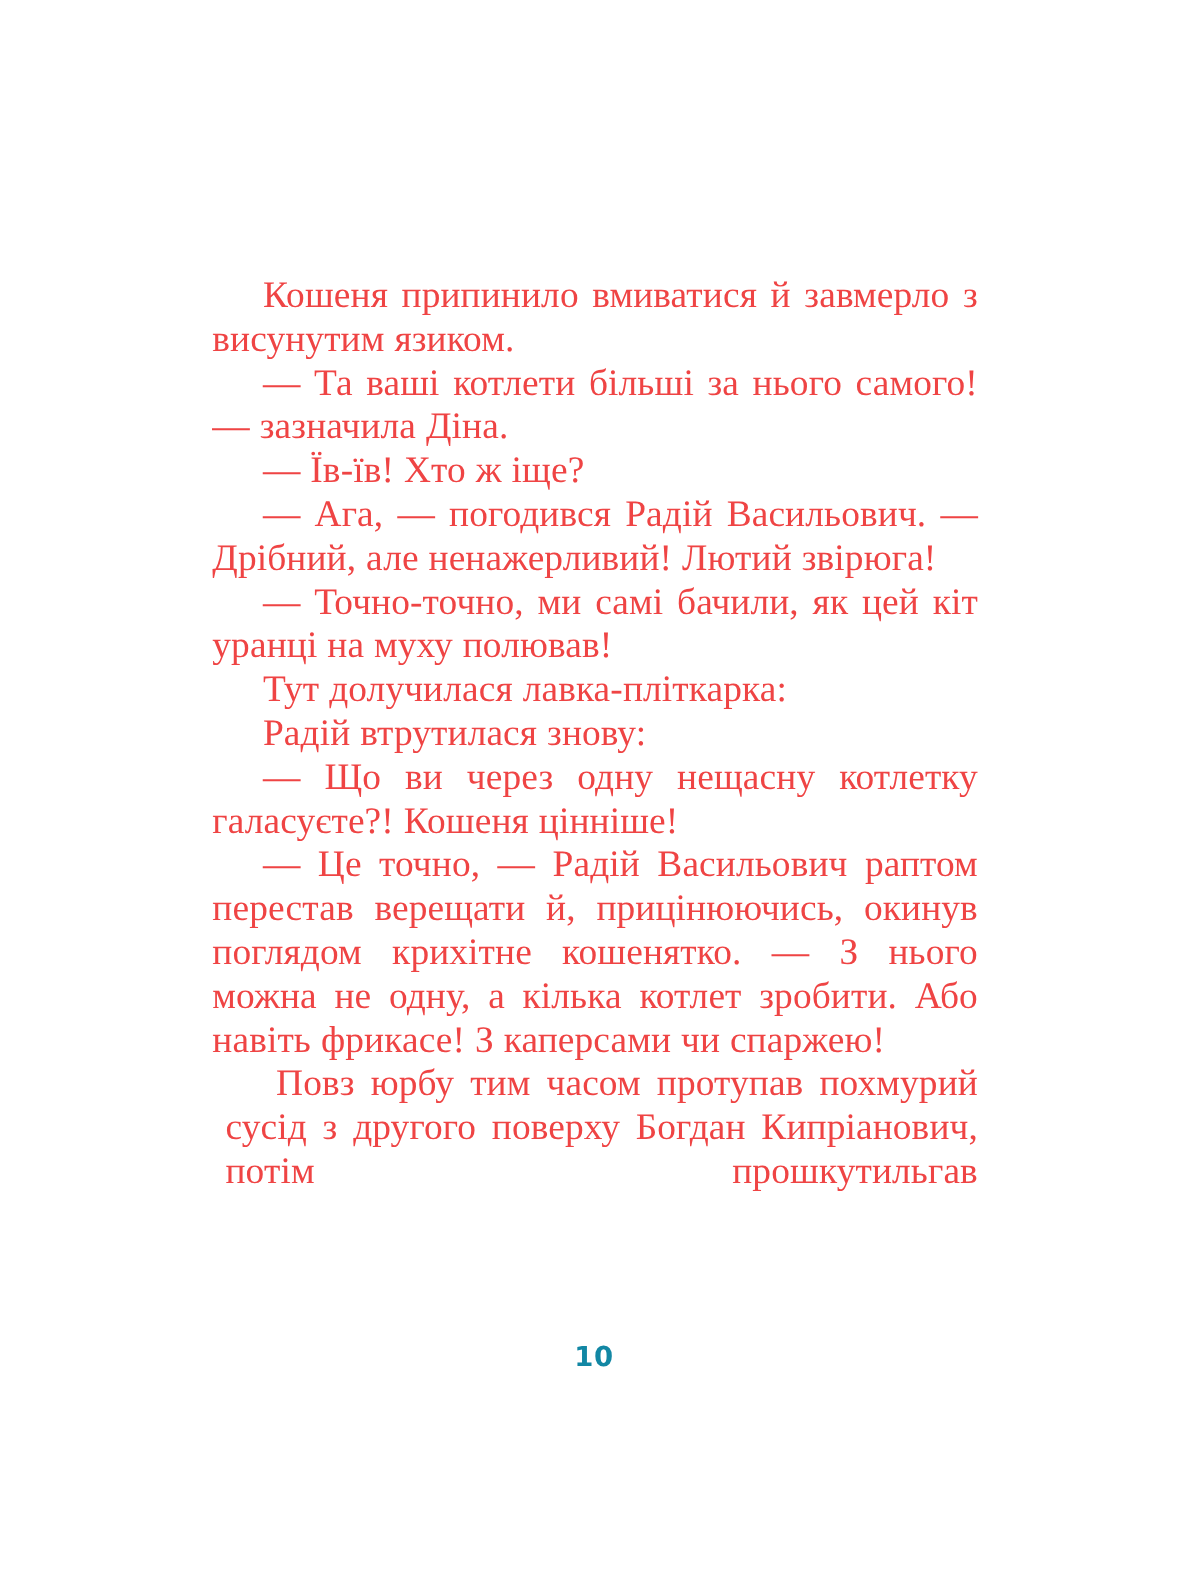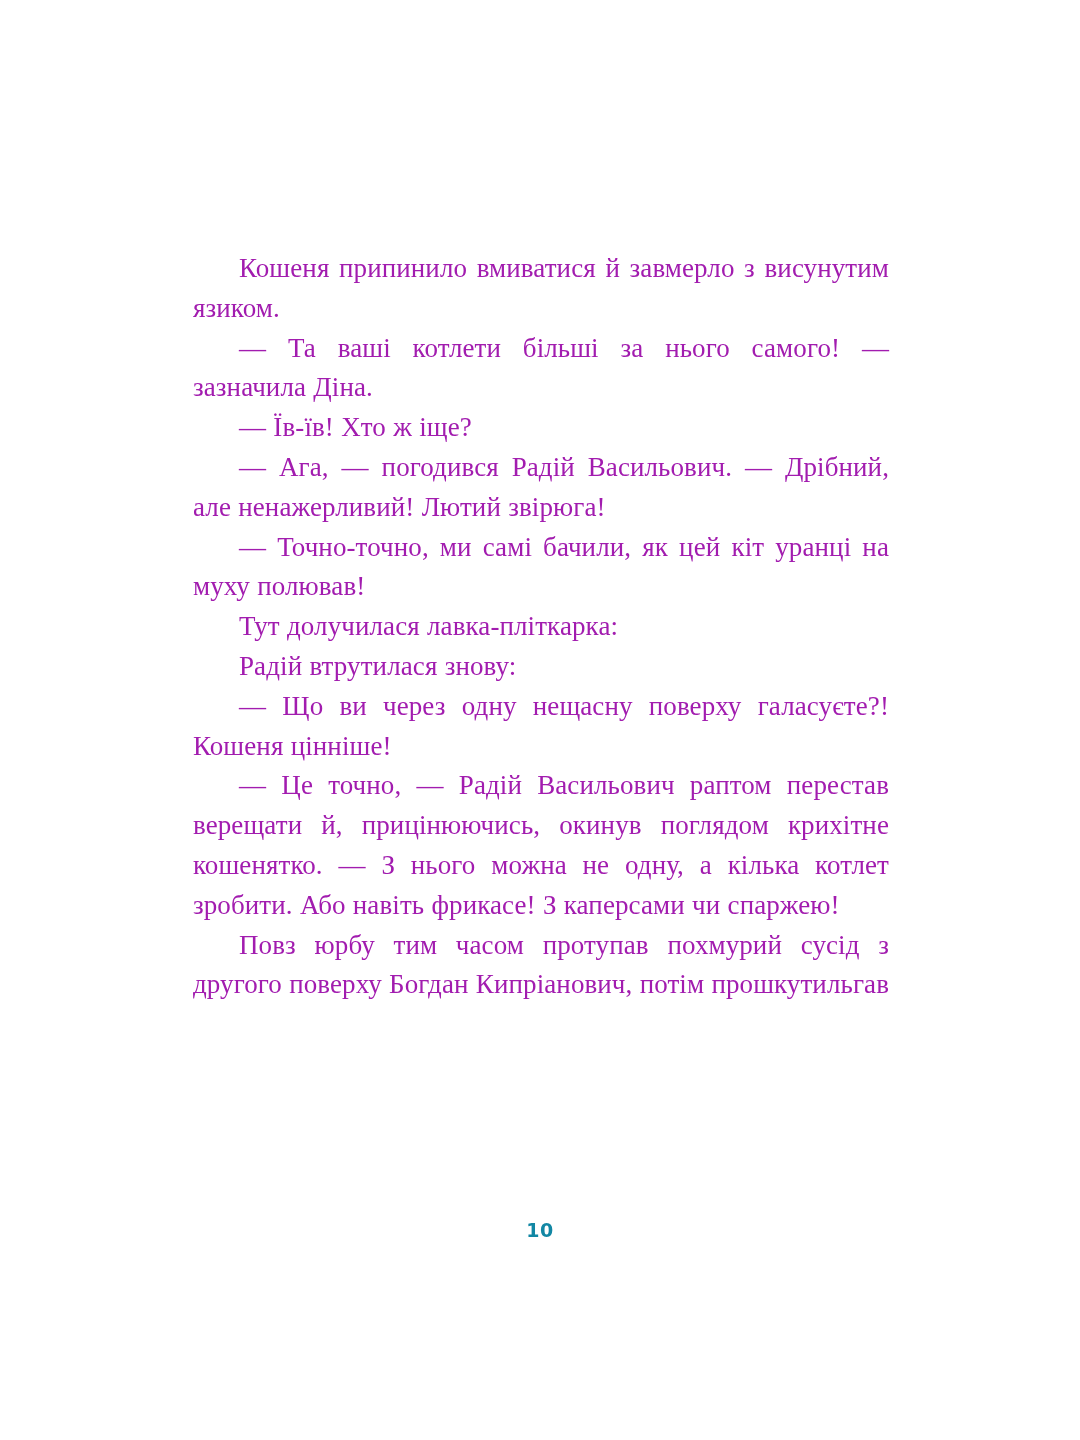--- a/index.html
+++ b/index.html
@@ -28,60 +28,61 @@
     left: 193px;
     top: 249px;
     width: 696px;
   }
 
   .para {
     margin: 0;
     text-align: justify;
     text-justify: inter-word;
     text-indent: 46px;
-    font-size: 27px;
+    font-size: 34px;
     line-height: 39.8px;
-    color: #a21caf;
+    color: #ef4444;
     letter-spacing: 0.1px;
     word-spacing: 0.4px;
     hyphens: none;
     font-family: Liberation Serif, serif;
   }
 
   
   .para.stretch-last {
     text-align-last: justify;
+    margin-left: 12px;
   }
 
   .page-number {
     position: absolute;
     left: 0;
     top: 1219px;
     width: 1080px;
     text-align: center;
     font-family: "DejaVu Sans", sans-serif;
     font-weight: 700;
-    font-size: 19px;
+    font-size: 25px;
     letter-spacing: 0.5px;
     color: #1287A4;
   }
 </style>
 </head>
 <body>
 
 <div class="page">
 
   <div class="text-block">
     <p class="para">Кошеня припинило вмиватися й завмерло з висунутим язиком.</p>
     <p class="para">— Та ваші котлети більші за нього самого! — зазначила Діна.</p>
     <p class="para">— Їв-їв! Хто ж іще?</p>
     <p class="para">— Ага, — погодився Радій Васильович. — Дрібний, але ненажерливий! Лютий звірюга!</p>
     <p class="para">— Точно-точно, ми самі бачили, як цей кіт уранці на муху полював!</p>
     <p class="para">Тут долучилася лавка-пліткарка:</p>
     <p class="para">Радій втрутилася знову:</p>
-    <p class="para">— Що ви через одну нещасну поверху галасуєте?! Кошеня цінніше!</p>
+    <p class="para">— Що ви через одну нещасну котлетку галасуєте?! Кошеня цінніше!</p>
     <p class="para">— Це точно, — Радій Васильович раптом перестав верещати й, прицінюючись, окинув поглядом крихітне кошенятко. — З нього можна не одну, а кілька котлет зробити. Або навіть фрикасе! З каперсами чи спаржею!</p>
     <p class="para stretch-last">Повз юрбу тим часом протупав похмурий сусід з другого поверху Богдан Кипріанович, потім прошкутильгав</p>
   </div>
 
   <div class="page-number" style="color: rgb(18, 135, 164);">10</div>
 
 </div>
 
 </body></html>

